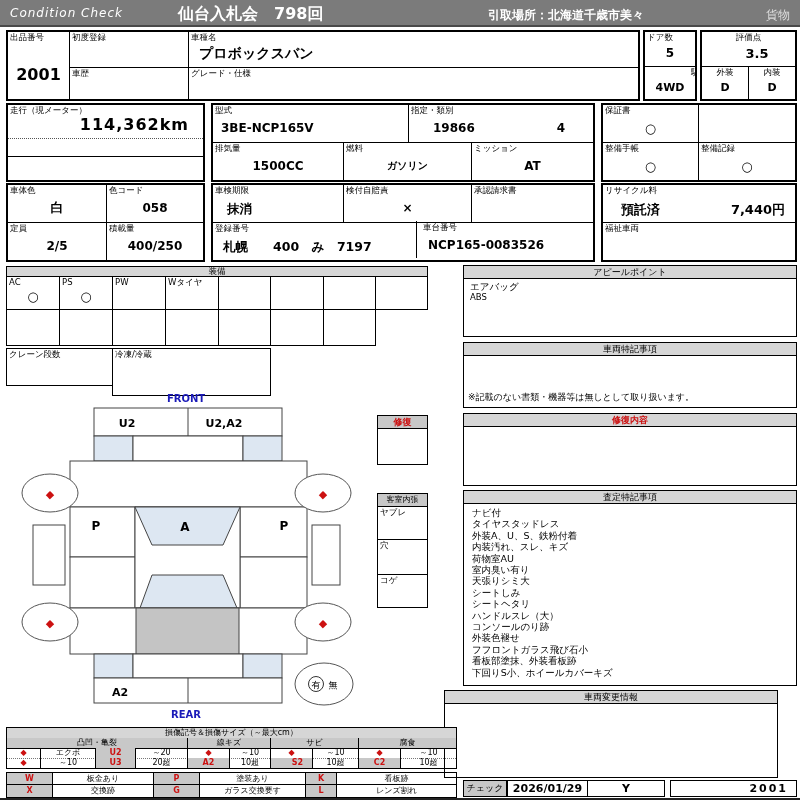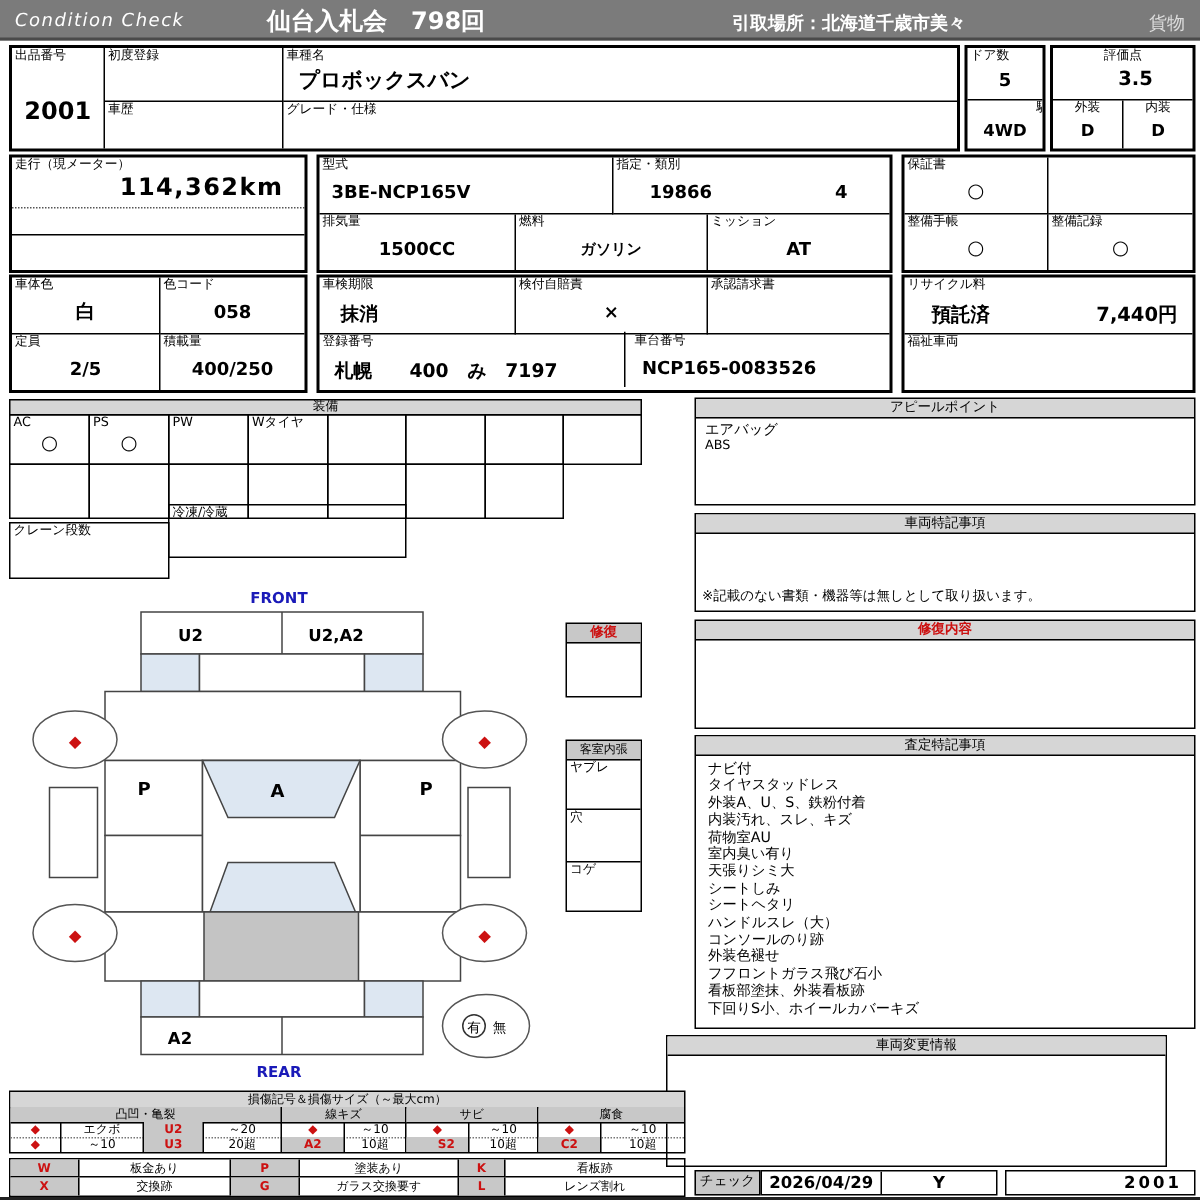--- a/index.html
+++ b/index.html
@@ -211,21 +211,21 @@
   <div class="cell b1" style="left:6px;top:309px;width:54px;height:37px;"></div>
   <div class="cell b1" style="left:59px;top:309px;width:54px;height:37px;"></div>
   <div class="cell b1" style="left:112px;top:309px;width:54px;height:37px;"></div>
   <div class="cell b1" style="left:165px;top:309px;width:54px;height:37px;"></div>
   <div class="cell b1" style="left:218px;top:309px;width:53px;height:37px;"></div>
   <div class="cell b1" style="left:270px;top:309px;width:54px;height:37px;"></div>
   <div class="cell b1" style="left:323px;top:309px;width:53px;height:37px;"></div>
   <div class="cell b1" style="left:6px;top:348px;width:107px;height:38px;">
     <div class="lbl">クレーン段数</div>
   </div>
-  <div class="cell b1" style="left:112px;top:336px;width:159px;height:36px;">
+  <div class="cell b1" style="left:112px;top:348px;width:159px;height:48px;">
     <div class="lbl">冷凍/冷蔵</div>
   </div>
 
   <svg class="abs" style="left:0;top:388px;" width="370" height="345" viewBox="0 388 370 345">
     <text x="186" y="402" text-anchor="middle" font-size="10" font-weight="bold" fill="#1a1ab8">FRONT</text>
 
     <rect x="94" y="408" width="188" height="28" fill="#fff" stroke="#444"></rect>
     <line x1="188" y1="408" x2="188" y2="436" stroke="#444"></line>
     <text x="127" y="427" text-anchor="middle" font-size="11" font-weight="bold">U2</text>
     <text x="224" y="427" text-anchor="middle" font-size="11" font-weight="bold">U2,A2</text>
@@ -332,21 +332,21 @@
   </div>
 
   <div class="section" style="left:444px;top:690px;width:334px;height:88px;">
     <div class="hdrbar">車両変更情報</div>
   </div>
 
   <div class="cell b1 gray" style="left:463px;top:780px;width:44px;height:17px;font-size:9px;text-align:center;line-height:15px;">
     <span>チェック</span>
   </div>
   <div class="cell b1" style="left:507px;top:780px;width:158px;height:17px;">
-    <div class="cell br" style="left:0;top:0;width:80px;height:15px;font-size:11px;font-weight:bold;text-align:center;line-height:15px;">2026/04/29</div>
+    <div class="cell br" style="left:0;top:0;width:80px;height:15px;font-size:11px;font-weight:bold;text-align:center;line-height:15px;">2026/01/29</div>
     <div class="cell" style="left:80px;top:0;width:76px;height:15px;font-size:11px;font-weight:bold;text-align:center;line-height:15px;">Y</div>
   </div>
   <div class="cell b1" style="left:670px;top:780px;width:127px;height:17px;font-size:11px;font-weight:bold;text-align:right;line-height:15px;padding-right:8px;letter-spacing:2px;">
     <span>2001</span>
   </div>
 
   <div class="abs b1" style="left:6px;top:727px;width:451px;height:42px;">
     <div class="lgc bb" style="left:0;top:0;width:449px;height:11px;background:#d6d6d6;">損傷記号＆損傷サイズ（～最大cm）</div>
     <div class="lgc br bb gray" style="left:0;top:10px;width:181px;height:11px;">凸凹・亀裂</div>
     <div class="lgc br bb gray" style="left:181px;top:10px;width:83px;height:11px;">線キズ</div>

